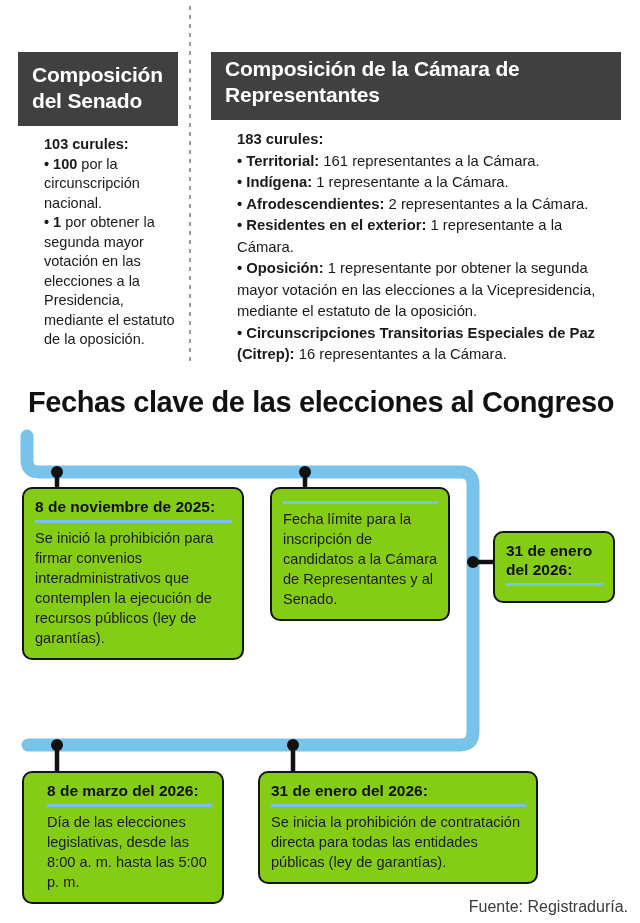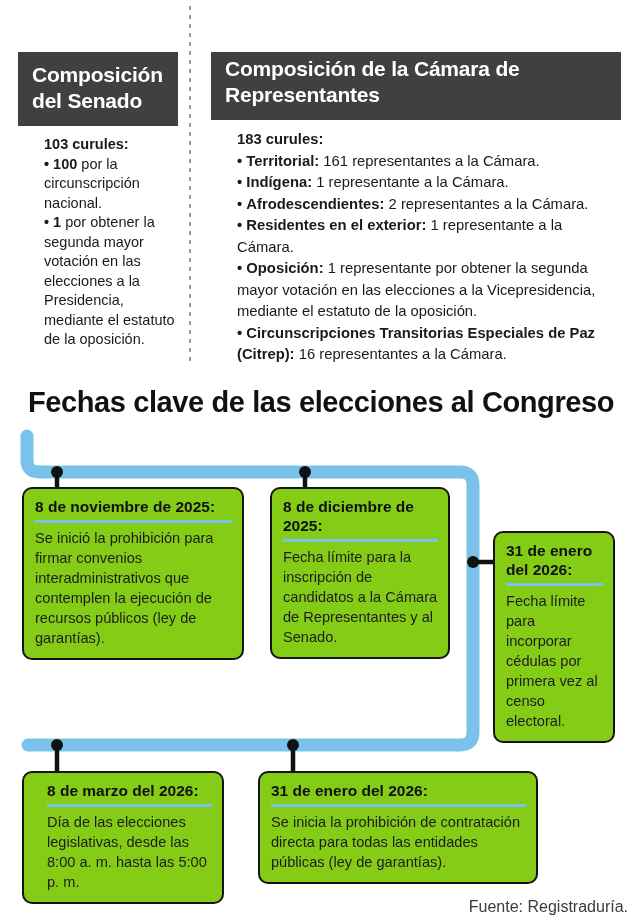--- a/index.html
+++ b/index.html
@@ -178,29 +178,27 @@
   <circle cx="293" cy="325" r="6" fill="#111111"></circle>
 </svg>
 
 <div class="card" id="card-nov">
   <span class="date">8 de noviembre de 2025:</span>
   <div class="rule"></div>
   <span class="desc">Se inició la prohibición para firmar convenios interadministrativos que contemplen la ejecución de recursos públicos (ley de garantías).</span>
 </div>
 
 <div class="card" id="card-dic">
-  <span class="date">8 de diciembre de 2025:</span>
   <div class="rule"></div>
   <span class="desc">Fecha límite para la inscripción de candidatos a la Cámara de Representantes y al Senado.</span>
 </div>
 
 <div class="card" id="card-ene1">
   <span class="date">31 de enero del 2026:</span>
   <div class="rule"></div>
-  <span class="desc"> Fecha límite para incorporar cédulas por primera vez al censo electoral.</span>
 </div>
 
 <div class="card" id="card-mar">
   <span class="date">8 de marzo del 2026:</span>
   <div class="rule"></div>
   <span class="desc">Día de las elecciones legislativas, desde las 8:00 a. m. hasta las 5:00 p. m.</span>
 </div>
 
 <div class="card" id="card-ene2">
   <span class="date">31 de enero del 2026:</span>

